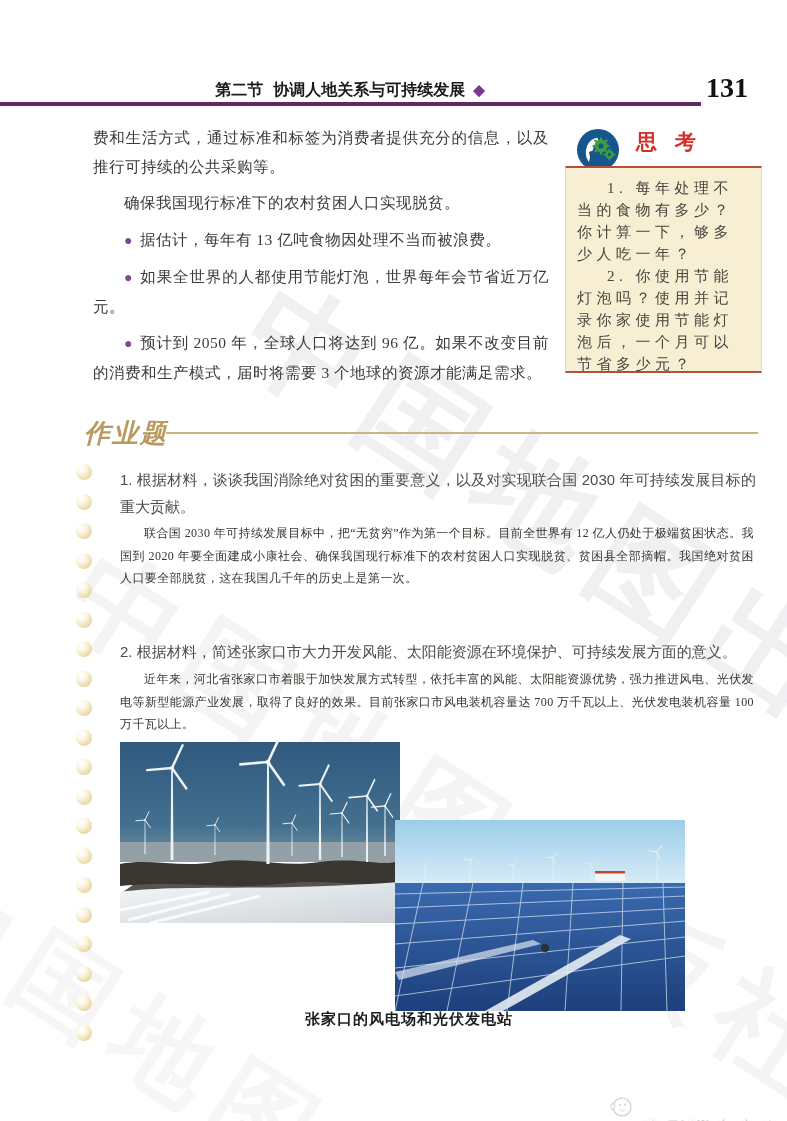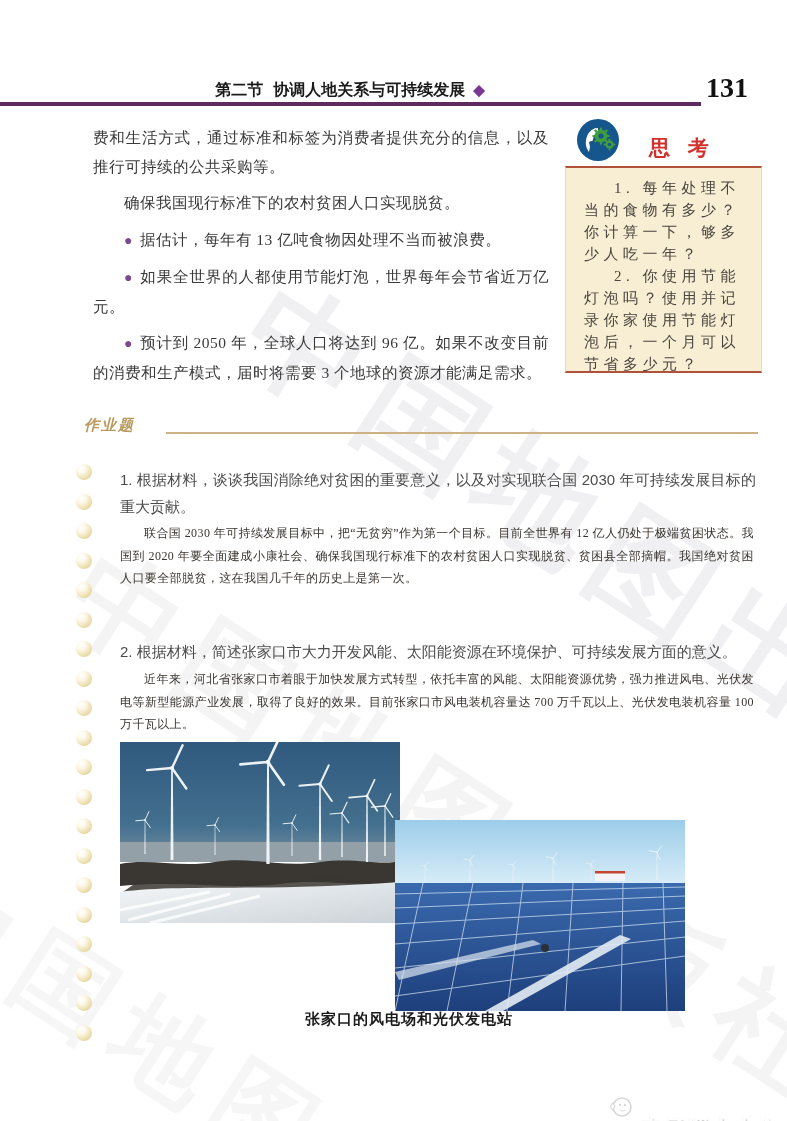--- a/index.html
+++ b/index.html
@@ -30,40 +30,40 @@
   }
   
   .intro{
     position:absolute;top:116px;left:85px;width:472px;z-index:2;
     font-size:15.5px;line-height:28.5px;letter-spacing:0.5px;color:#3a3a3a;text-align:justify;
   }
   .intro p{margin:8px;}
   .intro .indent{text-indent:2em;}
   .bullet-dot{color:#7b4a8e;font-size:14px;margin-right:7px;}
   
-  .think-head{position:absolute;top:118px;left:576px;z-index:2;display:flex;align-items:flex-end;gap:13px;}
+  .think-head{position:absolute;top:128px;left:576px;z-index:2;display:flex;align-items:flex-start;}
   .think-icon{width:44px;height:44px;flex:0 0 auto;}
   .think-title{
     font-family:"Liberation Sans",sans-serif;font-weight:bold;font-size:21px;color:#d2302c;
     margin-left:16px;letter-spacing:6px;
   }
   .think-box{
     position:absolute;top:166px;left:565px;width:197px;height:207px;z-index:2;
     background:#f7eed3;border-top:2.5px solid #b0523a;border-bottom:2.5px solid #b0523a;
     border-left:1px solid #e7dbb9;border-right:1px solid #e7dbb9;box-sizing:border-box;
-    padding:9px 11px 0 18px;
+    padding:9px 11px 0 11px;
   }
   .think-box p{
     margin:0;text-indent:2em;font-size:15px;line-height:22px;letter-spacing:4.5px;color:#4a443e;
   }
   
   .hw-title{
     position:absolute;top:416px;left:84px;z-index:2;
     font-family:"Liberation Sans",sans-serif;font-style:italic;font-weight:bold;
-    font-size:15px;color:#b9995c;letter-spacing:2px;
+    font-size:26px;color:#b9995c;letter-spacing:2px;
   }
   .hw-rule{position:absolute;top:432px;left:166px;width:592px;height:2px;background:#ccb284;z-index:2;}
   .hw-q{
     position:absolute;left:120px;width:636px;z-index:2;
     font-family:"Liberation Sans",sans-serif;font-size:15px;line-height:27px;color:#4c4c4c;text-align:justify;
   }
   .hw-q.q1{top:466px;}
   .hw-q.q2{top:638px;}
   .hw-mat{
     position:absolute;left:120px;width:634px;z-index:2;

